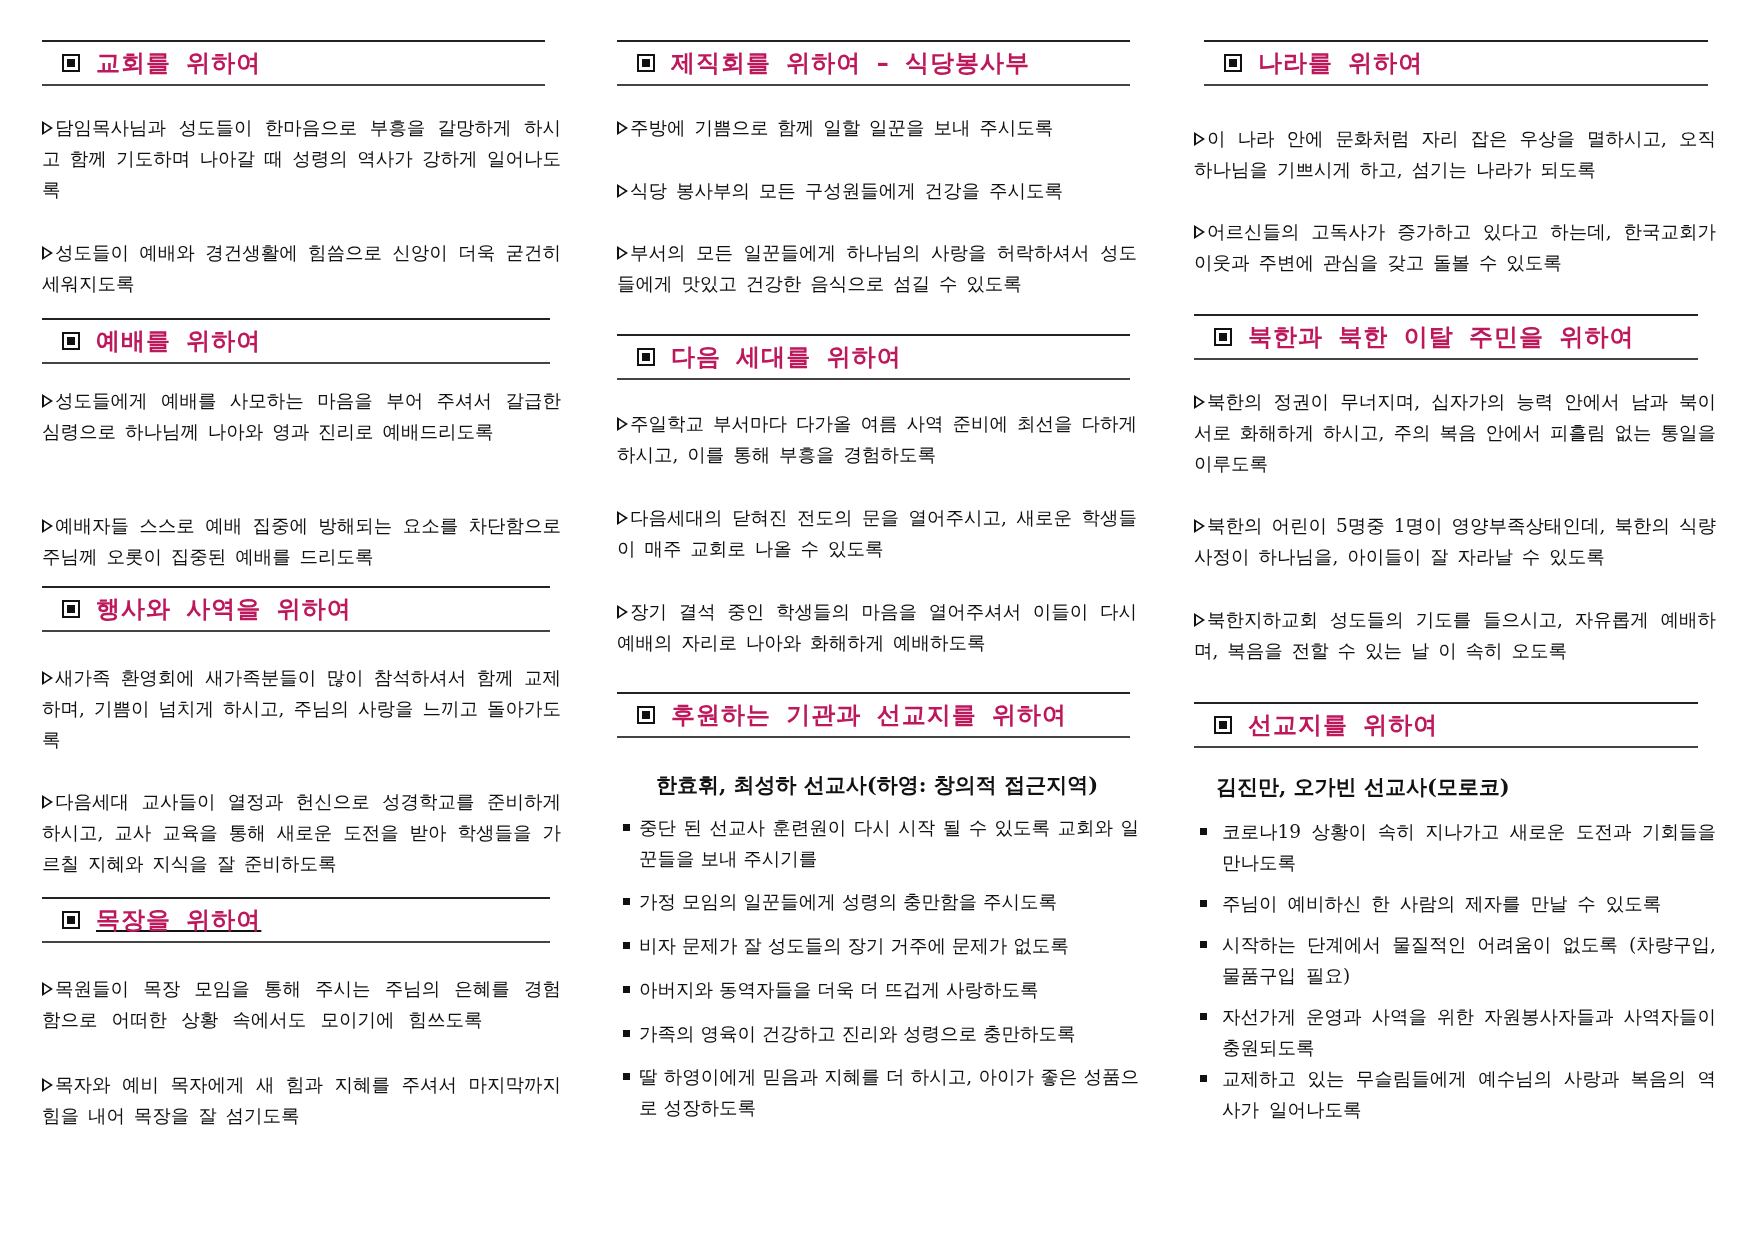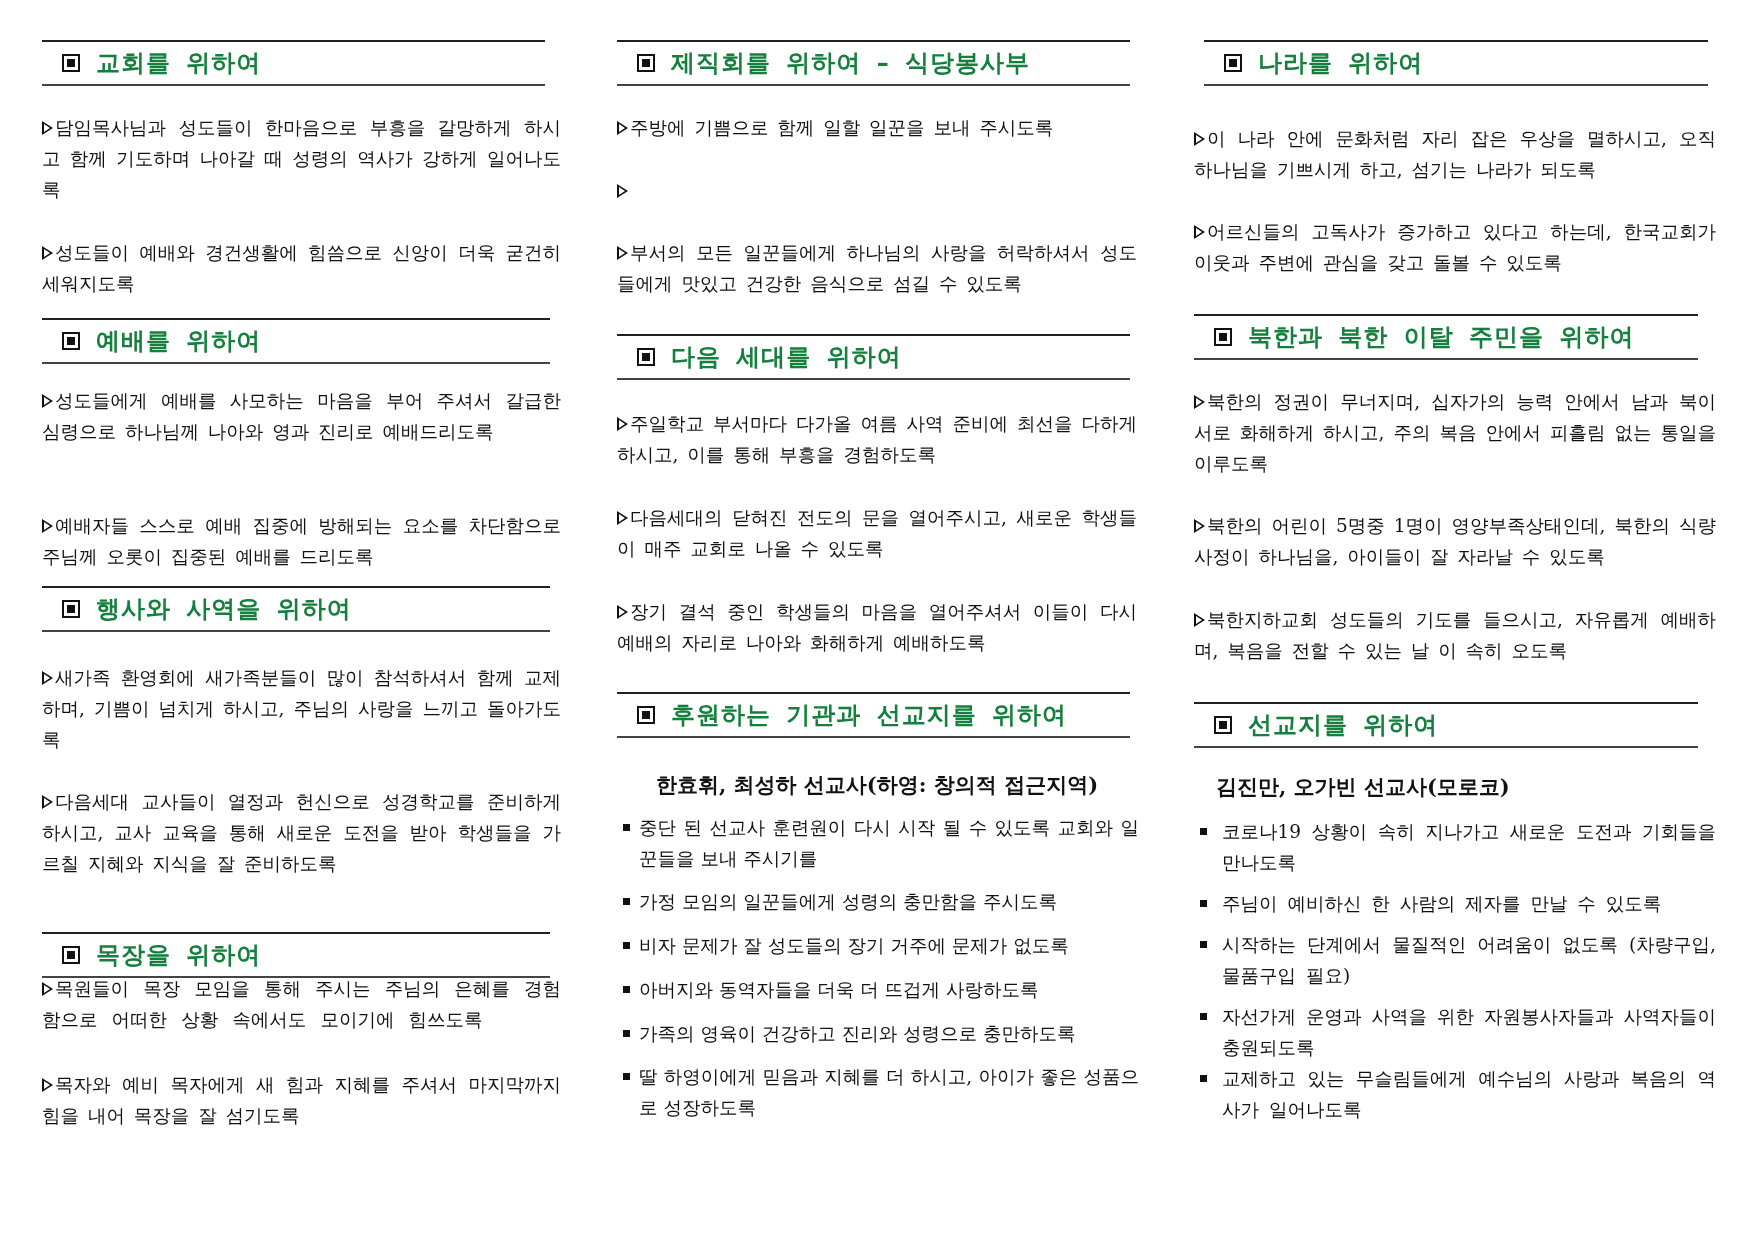--- a/index.html
+++ b/index.html
@@ -42,21 +42,21 @@
       left: 3px; top: 3px;
       width: 8px; height: 8px;
       background: #111;
     }
     .sec-title {
       font-family: "DejaVu Sans", "Liberation Sans", sans-serif;
       font-weight: bold;
       font-size: 24px;
       letter-spacing: 1px;
       word-spacing: 6px;
-      color: #15803d;
+      color: #be185d;
     }
     .para {
       font-size: 18.5px;
       line-height: 31px;
       text-align: justify;
       text-align-last: left;
       word-spacing: 3px;
       margin: 0;
       position: relative;
     }
@@ -131,37 +131,37 @@
 
 <div class="section" style="left:42px; top:586px; width:508px;">
   <div class="sec-head">
     <span class="sec-icon"></span>
     <span class="sec-title">행사와 사역을 위하여</span>
   </div>
 </div>
 <p class="para" style="position:absolute; left:42px; top:662px; width:519px;"><span class="tri"></span><span>새가족 환영회에 새가족분들이 많이 참석하셔서 함께 교제하며, 기쁨이 넘치게 하시고, 주님의 사랑을 느끼고 돌아가도록</span></p>
 <p class="para" style="position:absolute; left:42px; top:786px; width:519px;"><span class="tri"></span><span>다음세대 교사들이 열정과 헌신으로 성경학교를 준비하게 하시고, 교사 교육을 통해 새로운 도전을 받아 학생들을 가르칠 지혜와 지식을 잘 준비하도록</span></p>
 
-<div class="section" style="left:42px; top:932px; width:508px;">
+<div class="section" style="left:42px; top:897px; width:508px;text-decoration:underline;">
   <div class="sec-head">
     <span class="sec-icon"></span>
     <span class="sec-title">목장을 위하여</span>
   </div>
 </div>
 <p class="para" style="position:absolute; left:42px; top:975px; width:519px;font-family:Liberation Mono, monospace;"><span class="tri"></span><span>목원들이 목장 모임을 통해 주시는 주님의 은혜를 경험함으로 어떠한 상황 속에서도 모이기에 힘쓰도록</span></p>
 <p class="para" style="position:absolute; left:42px; top:1069px; width:519px;"><span class="tri"></span><span>목자와 예비 목자에게 새 힘과 지혜를 주셔서 마지막까지 힘을 내어 목장을 잘 섬기도록</span></p>
 
 <div class="section" style="left:617px; top:40px; width:513px;">
   <div class="sec-head">
     <span class="sec-icon"></span>
     <span class="sec-title">제직회를 위하여 – 식당봉사부</span>
   </div>
 </div>
 <p class="para" style="position:absolute; left:617px; top:112px; width:520px;"><span class="tri"></span><span>주방에 기쁨으로 함께 일할 일꾼을 보내 주시도록</span></p>
-<p class="para" style="position:absolute; left:617px; top:175px; width:520px;"><span class="tri"></span></p>
+<p class="para" style="position:absolute; left:617px; top:175px; width:520px;"><span class="tri"></span><span>식당 봉사부의 모든 구성원들에게 건강을 주시도록</span></p>
 <p class="para" style="position:absolute; left:617px; top:237px; width:520px;"><span class="tri"></span><span>부서의 모든 일꾼들에게 하나님의 사랑을 허락하셔서 성도들에게 맛있고 건강한 음식으로 섬길 수 있도록</span></p>
 
 <div class="section" style="left:617px; top:334px; width:513px;">
   <div class="sec-head">
     <span class="sec-icon"></span>
     <span class="sec-title">다음 세대를 위하여</span>
   </div>
 </div>
 <p class="para" style="position:absolute; left:617px; top:408px; width:520px;"><span class="tri"></span><span>주일학교 부서마다 다가올 여름 사역 준비에 최선을 다하게 하시고, 이를 통해 부흥을 경험하도록</span></p>
 <p class="para" style="position:absolute; left:617px; top:502px; width:520px;"><span class="tri"></span><span>다음세대의 닫혀진 전도의 문을 열어주시고, 새로운 학생들이 매주 교회로 나올 수 있도록</span></p>

